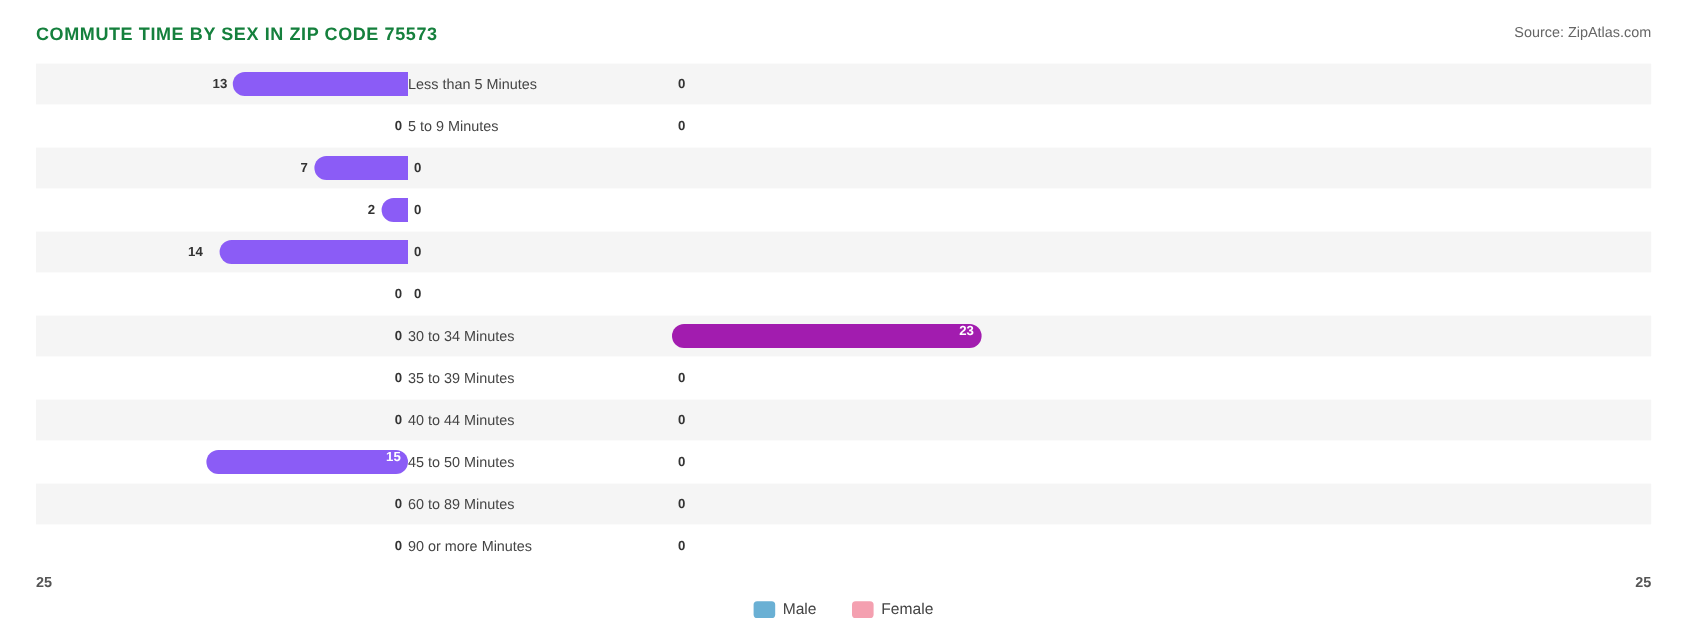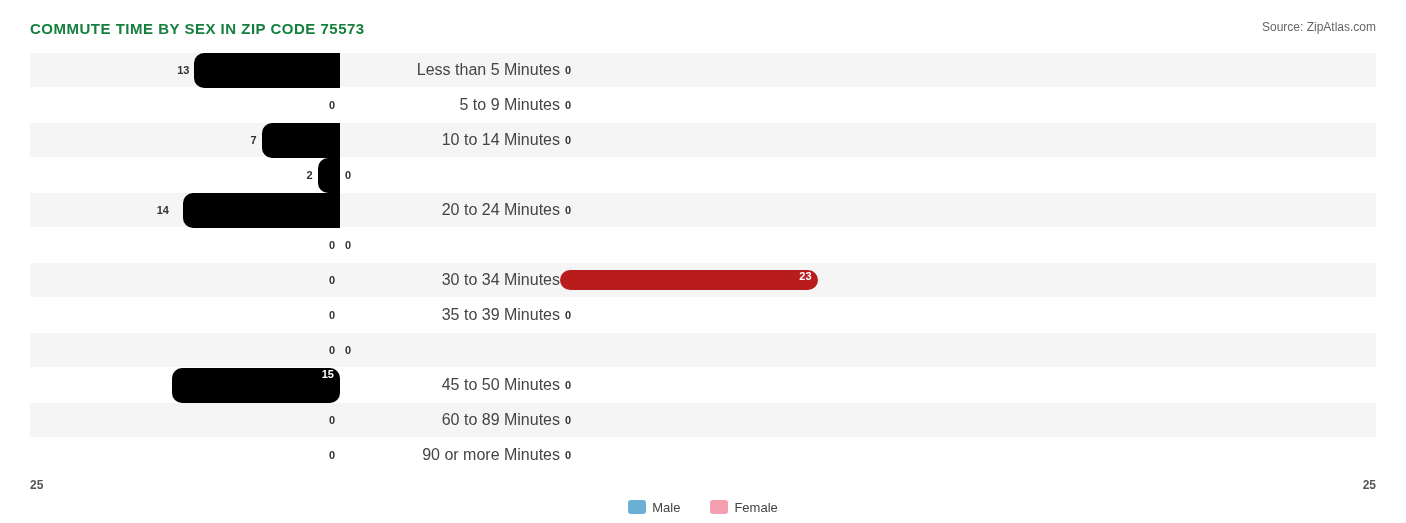--- a/index.html
+++ b/index.html
@@ -57,30 +57,29 @@
     .right-section {
       display: flex;
       align-items: center;
       width: 310px;
       padding-left: 4px;
       position: relative;
       height: 100%;
     }
     .label-center {
       width: 220px;
-      text-align: right;
-      font-size: 16px;
+      text-align: left;
+      font-size: 12px;
       color: #444;
       z-index: 2;
       flex-shrink: 0;
-      padding-left: 17px;
     }
     .bar-male {
-      height: 35px;
-      background: #000000;
+      height: 20px;
+      background: #8b5cf6;
       border-radius: 10px 0 0 10px;
       position: absolute;
       right: 0;
       text-align: center;
     }
     .bar-female {
       height: 20px;
       background: #f4a0b0;
       border-radius: 0 10px 10px 0;
       position: absolute;
@@ -121,21 +120,21 @@
       font-weight: 600;
     }
     .legend {
       display: flex;
       justify-content: center;
       gap: 30px;
       margin-top: 8px;
     }
     .legend-item {
       display: flex;
-      align-items: flex-start;
+      align-items: flex-end;
       gap: 6px;
       font-size: 13px;
       color: #444;
     }
     .legend-swatch {
       width: 18px;
       height: 14px;
       border-radius: 3px;
     }
     .center-block {
@@ -176,83 +175,80 @@
       </div>
       <div class="right-section">
         <span class="bar-label-female" style="left: 5px;">0</span>
       </div>
     </div>
     <div class="row">
       <div class="left-section">
         <div class="bar-male" style="width: 78.4px;"></div>
         <span class="bar-label-male" style="right: 83.4px;">7</span>
       </div>
-      <div class="center-block">
-        <span class="label-center">10 to 14 Minutes</span>
-      </div>
       <div class="right-section">
         <span class="bar-label-female" style="left: 5px;">0</span>
       </div>
     </div>
     <div class="row">
       <div class="left-section">
         <div class="bar-male" style="width: 22.4px;"></div>
         <span class="bar-label-male" style="right: 27.4px;">2</span>
       </div>
       <div class="right-section">
         <span class="bar-label-female" style="left: 5px;">0</span>
       </div>
     </div>
     <div class="row">
       <div class="left-section">
         <div class="bar-male" style="width: 156.8px;"></div>
         <span class="bar-label-male" style="right: 171px;">14</span>
       </div>
-      <div class="center-block">
-        <span class="label-center">20 to 24 Minutes</span>
-      </div>
       <div class="right-section">
         <span class="bar-label-female" style="left: 5px;">0</span>
       </div>
     </div>
     <div class="row">
       <div class="left-section">
         <span class="bar-label-male" style="right: 5px;">0</span>
       </div>
       <div class="right-section">
         <span class="bar-label-female" style="left: 5px;">0</span>
       </div>
     </div>
     <div class="row">
       <div class="left-section">
         <span class="bar-label-male" style="right: 5px;">0</span>
       </div>
       <div class="center-block">
         <span class="label-center">30 to 34 Minutes</span>
       </div>
       <div class="right-section">
-        <div class="bar-female" style="width: 257.6px; border-radius: 10px; background: #b91c1c;">
+        <div class="bar-female" style="width: 257.6px; border-radius: 10px; background: #a21caf;">
           <span class="inside-label" style="right: 6px;">23</span>
         </div>
       </div>
     </div>
     <div class="row">
       <div class="left-section">
         <span class="bar-label-male" style="right: 5px;">0</span>
       </div>
       <div class="center-block">
         <span class="label-center">35 to 39 Minutes</span>
       </div>
       <div class="right-section">
         <span class="bar-label-female" style="left: 5px;">0</span>
       </div>
     </div>
     <div class="row">
       <div class="left-section">
         <span class="bar-label-male" style="right: 5px;">0</span>
+      </div>
+      <div class="center-block">
+        <span class="label-center">40 to 44 Minutes</span>
       </div>
       <div class="right-section">
         <span class="bar-label-female" style="left: 5px;">0</span>
       </div>
     </div>
     <div class="row">
       <div class="left-section">
         <div class="bar-male" style="width: 168px; border-radius: 10px;">
           <span class="inside-label" style="right: 6px;">15</span>
         </div>

